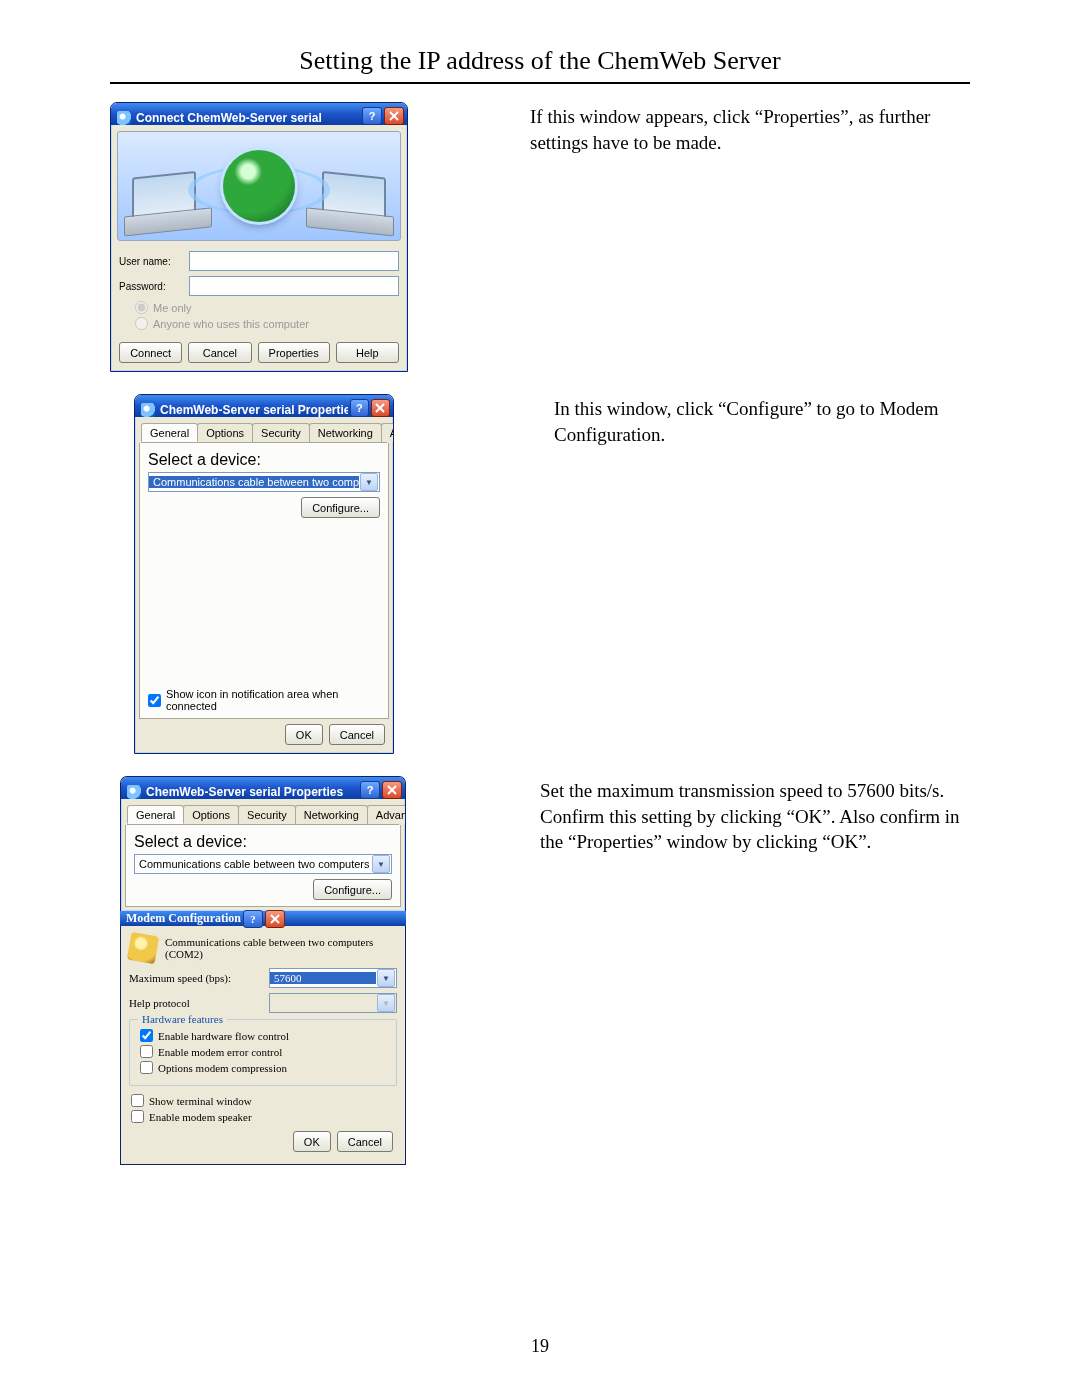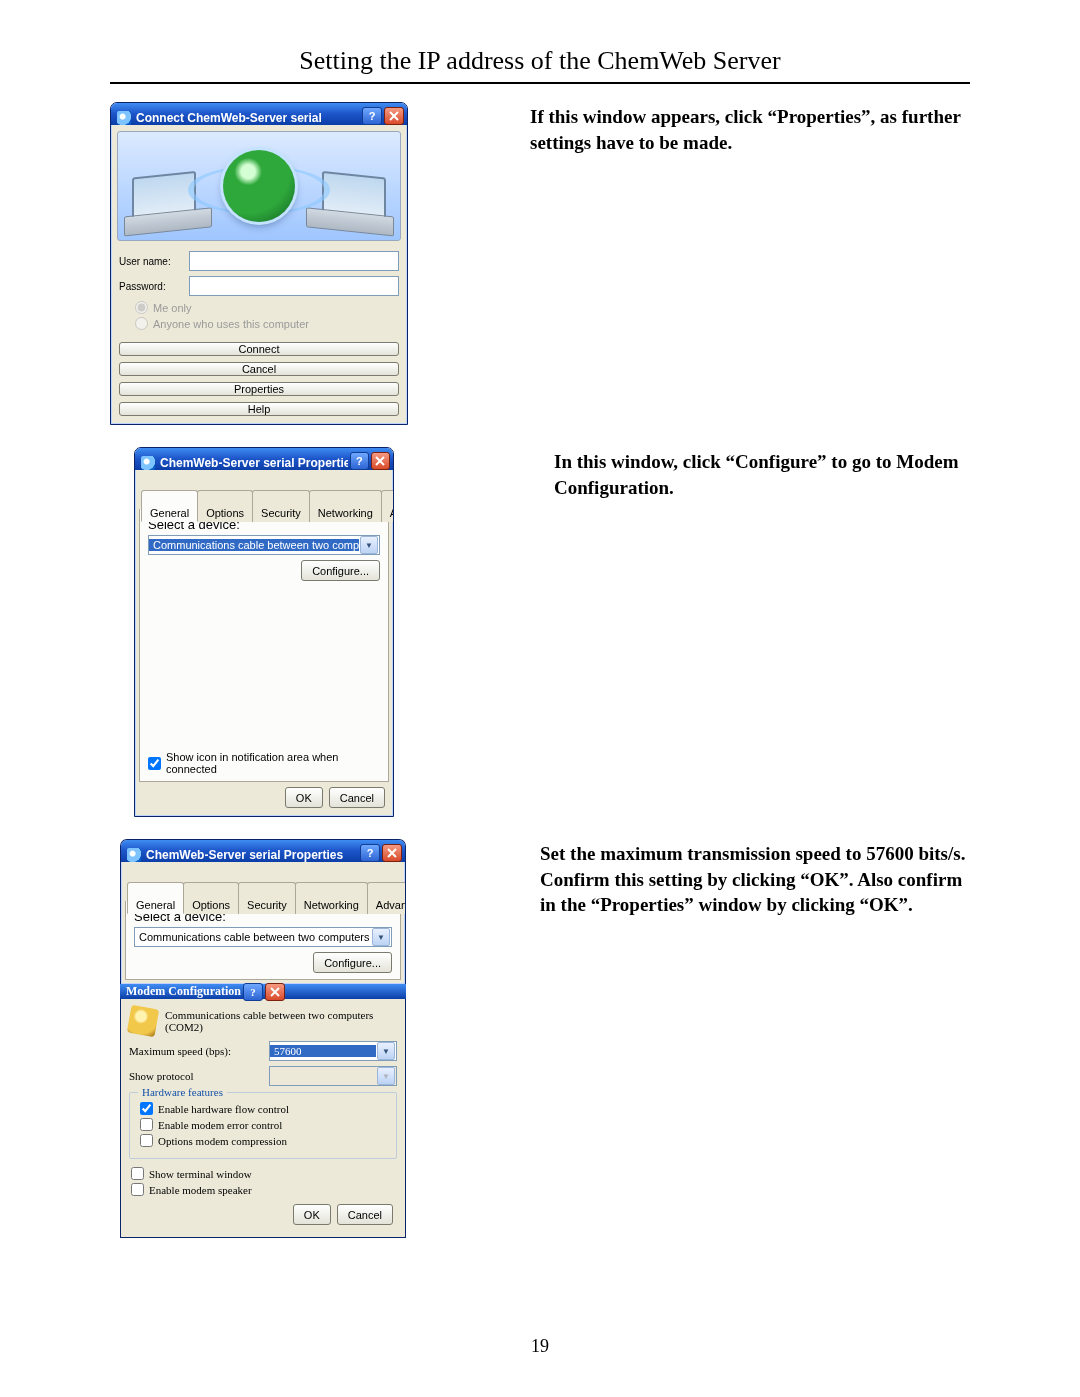--- a/index.html
+++ b/index.html
@@ -33,21 +33,20 @@
   }
   .row .left {
     flex: 0 0 360px;
     margin-right: 60px;
   }
   .row .right {
     flex: 1 1 auto;
     font-size: 19px;
     line-height: 1.35;
     padding-top: 2px;
-    font-weight: bold;
   }
   .page-number {
     position: absolute;
     bottom: 40px;
     left: 0;
     right: 0;
     text-align: center;
     font-size: 18px;
   }
 
@@ -129,43 +128,43 @@
 
   .form-row { display:flex; align-items:center; margin:5px 2px; }
   .form-row label { width:70px; font-size:10px; }
   .text-input {
     flex:1; height:18px; border:1px solid #7f9db9; background:#fff; padding:0 3px;
     font-family:Tahoma,Arial; font-size:11px;
   }
   .chk { display:flex; align-items:center; margin:3px 2px; font-size:11px; }
   .chk input { margin:0 5px 0 0; }
   .chk.disabled { color:#9a9a9a; }
-  .button-row { display:flex; justify-content:space-between; padding:4px 2px 2px; gap:6px;flex-direction:column; }
+  .button-row { display:flex; justify-content:space-between; padding:4px 2px 2px; gap:6px; }
   .xp-btn {
     flex:1; height:21px; font-family:Tahoma,Arial; font-size:11px;
     background:linear-gradient(#fff,#e3e3d9); border:1px solid #7a7a6e; border-radius:3px;
     cursor:pointer; padding:0 10px;
   }
   .button-row-right{display:flex;justify-content:flex-end;gap:6px;padding:5px 4px 4px;}
   .button-row-right .xp-btn{flex:0 0 auto;}
 
   
   .tabs { display:flex; border-bottom:1px solid #aca899; margin:2px 2px 0; }
   .tab {
-    font-size:11px; padding:16px 8px 2px; border:1px solid #aca899; border-bottom:none;
-    background:#ece9d8; margin-right:-1px; position:relative; top:14px; cursor:pointer;
+    font-size:11px; padding:3px 8px 2px; border:1px solid #aca899; border-bottom:none;
+    background:#ece9d8; margin-right:-1px; position:relative; top:0; cursor:pointer;
     border-radius:3px 3px 0 0;
   }
   .tab.active { background:#fcfcfa; z-index:2; border-bottom:1px solid #fcfcfa;}
   .tab-pane {
     border:1px solid #aca899; border-top:none; background:#fcfcfa; padding:8px 8px 6px;
     min-height:220px;
   }
   .tab-pane.short{ min-height:40px; }
-  .field-lbl{ font-size:13px; margin-bottom:3px; }
+  .field-lbl{ font-size:16px; margin-bottom:3px; }
   .combo {
     display:flex; border:1px solid #7f9db9; background:#fff; height:18px; align-items:center;
   }
   .combo .val{ flex:1; padding:0 4px; font-size:11px; white-space:nowrap; overflow:hidden; }
   .combo .val.sel{ background:#316ac5; color:#fff; }
   .combo .caret{
     width:16px; height:16px; margin:1px; border:1px solid #9cb6d9;
     background:linear-gradient(#e8f0ff,#bcd3f4); display:flex;align-items:center;justify-content:center;
     font-size:8px; color:#34527a; border-radius:2px;
   }
@@ -358,21 +357,21 @@
           </div>
 
           <div class="row-line">
             <div class="lbl">Maximum speed (bps):</div>
             <div class="combo filled">
               <div class="val">57600</div>
               <div class="caret">▼</div>
             </div>
           </div>
           <div class="row-line">
-            <div class="lbl">Show protocol</div>
+            <div class="lbl">Help protocol</div>
             <div class="combo disabled">
               <div class="val"></div>
               <div class="caret">▼</div>
             </div>
           </div>
 
           <div class="fieldset">
             <div class="legend">Hardware features</div>
             <div class="chk">
                 <input type="checkbox" checked="" style="">

